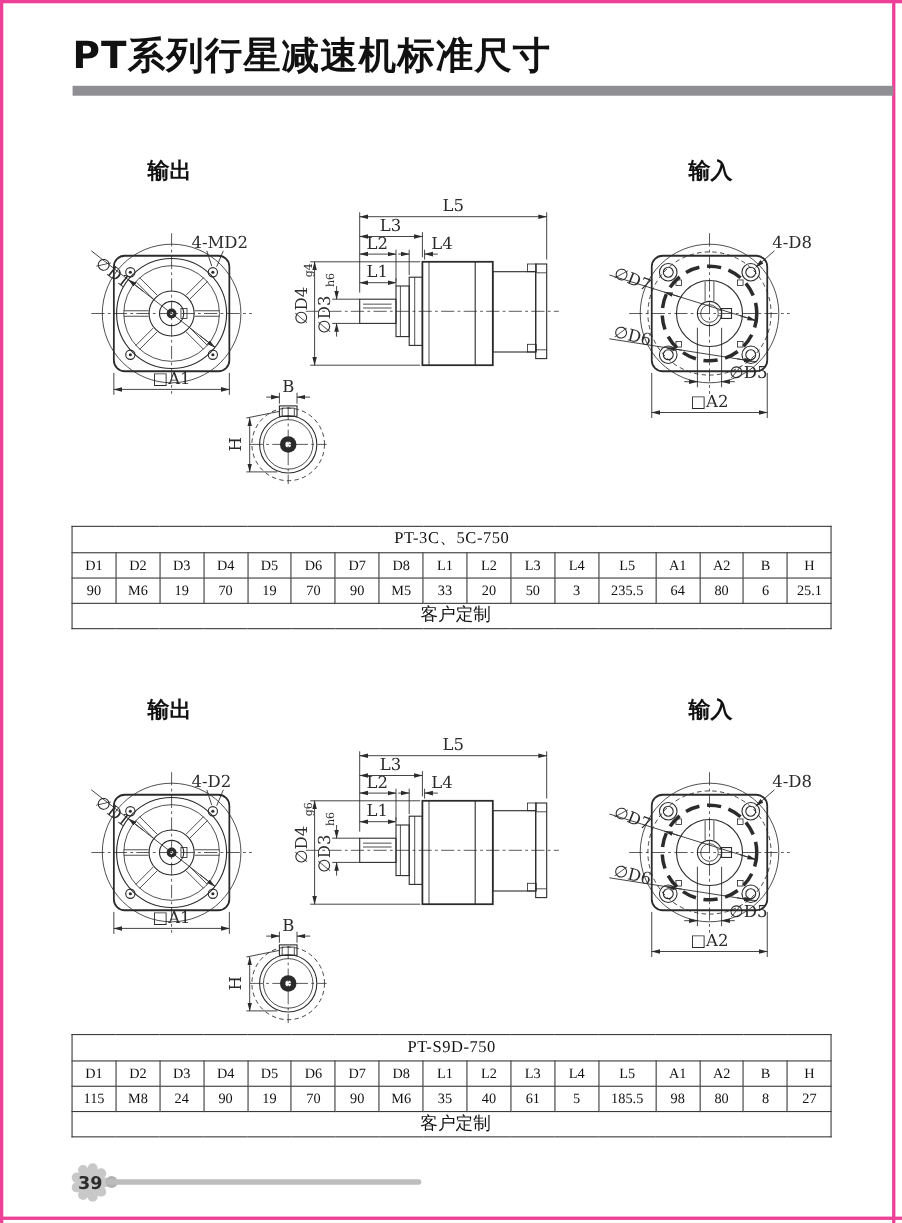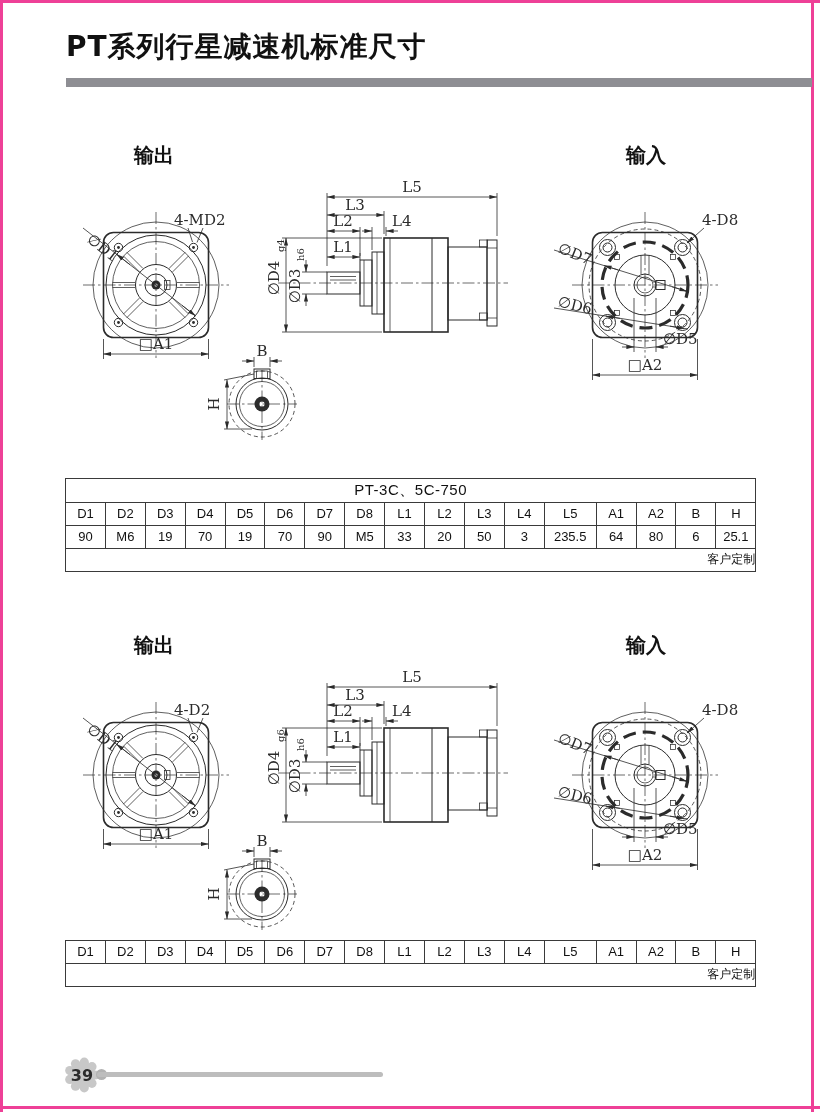--- a/index.html
+++ b/index.html
@@ -4,44 +4,44 @@
 <style>
   html,body{margin:0;padding:0}
   body{
     width:820px;height:1112px;position:relative;background:#fff;overflow:hidden;
     font-family:"DejaVu Sans","Liberation Sans",sans-serif;color:#1a1a1a;
   }
   .b-top{position:absolute;left:0;top:0;width:820px;height:3px;background:var(--accent-pink,#ee4097)}
   .b-left{position:absolute;left:0;top:0;width:3px;height:1112px;background:var(--accent-pink,#ee4097)}
   .b-right{position:absolute;left:811px;top:0;width:3px;height:1112px;background:var(--accent-pink,#ee4097)}
   .b-bottom{position:absolute;left:0;top:1106px;width:820px;height:3px;background:var(--accent-pink,#ee4097)}
-  .page-title{position:absolute;left:66px;top:28px;font-size:28px;font-weight:bold;letter-spacing:1px;color:#111;white-space:nowrap}
+  .page-title{position:absolute;left:66px;top:28px;font-size:34px;font-weight:bold;letter-spacing:1px;color:#111;white-space:nowrap}
   .title-bar{position:absolute;left:66px;top:78px;width:746px;height:9px;background:var(--bar-gray,#8e8e93)}
   .cn-label{position:absolute;font-size:20px;font-weight:bold;color:#111}
   svg.sec{position:absolute;left:0;width:820px;height:330px;color:#2b2b2b}
   #sec1{top:140px}
   #sec2{top:630px}
   .ln{fill:none;stroke:currentColor;stroke-width:1}
   .ln2{fill:none;stroke:currentColor;stroke-width:1.6}
   .thin{fill:none;stroke:currentColor;stroke-width:.75}
   .cl{fill:none;stroke:currentColor;stroke-width:.7;stroke-dasharray:12 3 2.5 3}
   .dsh{fill:none;stroke:currentColor;stroke-width:.8;stroke-dasharray:4 3}
   .bdsh{fill:none;stroke:currentColor;stroke-width:3.2;stroke-dasharray:13 7}
   .dim{fill:none;stroke:currentColor;stroke-width:.8}
   .fl{fill:currentColor;stroke:none}
   .wh{fill:#fff;stroke:none}
   text.dl{font-family:"DejaVu Serif","DejaVu Sans",serif;font-size:15px;fill:currentColor;stroke:none}
   text.ds{font-family:"DejaVu Serif","DejaVu Sans",serif;font-size:10px;fill:currentColor;stroke:none}
   table.dims{position:absolute;left:65px;width:690px;border-collapse:collapse;table-layout:fixed;
-    font-family:Liberation Sans, sans-serif;color:#111;background:#fff}
+    font-family:Liberation Serif, serif;color:#111;background:#fff}
   #table1{top:478px}
   #table2{top:940px}
   .dims td{border:1px solid #3a3a3a;text-align:center;font-size:13px;height:22px;padding:0;line-height:1.1;overflow:hidden}
   .dims td.t{font-size:15px;height:23px;letter-spacing:.5px}
-  .dims td.f{text-align:right;padding-left:7px;font-size:12px;height:22px}
+  .dims td.f{text-align:center;padding-left:7px;font-size:16px;height:22px}
   .gear-badge{position:absolute;left:59px;top:1052px;width:46px;height:46px}
   .gfill{fill:var(--gear-gray,#c8c8c8)}
   .gear-num{font-family:"DejaVu Sans","Liberation Sans",sans-serif;font-size:16px;font-weight:bold;fill:#2c2c2c}
   .footer-rule{position:absolute;left:97px;top:1072px;width:286px;height:5px;border-radius:3px;background:var(--rule-gray,#bdbdbd)}
   .footer-dot{position:absolute;left:96px;top:1069px;width:11px;height:11px;border-radius:50%;background:#b2b2b2}
 </style>
 </head>
 <body>
 
 <div class="b-top"></div>
@@ -482,40 +482,62 @@
       <col style="width:39.9px">
       <col style="width:39.9px">
       <col style="width:39.9px">
     <col style="width:52px">
       <col style="width:39.9px">
       <col style="width:39.9px">
       <col style="width:39.9px">
       <col style="width:39.9px">
   </colgroup>
   <tbody>
+      <tr>
+        <td class="t" colspan="17">PT-S9D-750</td>
+      </tr>
   <tr>
     <td>D1</td>
     <td>D2</td>
     <td>D3</td>
     <td>D4</td>
     <td>D5</td>
     <td>D6</td>
     <td>D7</td>
     <td>D8</td>
     <td>L1</td>
     <td>L2</td>
     <td>L3</td>
     <td>L4</td>
     <td>L5</td>
     <td>A1</td>
     <td>A2</td>
     <td>B</td>
     <td>H</td>
   </tr>
   <tr>
+    <td>115</td>
+    <td>M8</td>
+    <td>24</td>
+    <td>90</td>
+    <td>19</td>
+    <td>70</td>
+    <td>90</td>
+    <td>M6</td>
+    <td>35</td>
+    <td>40</td>
+    <td>61</td>
+    <td>5</td>
+    <td>185.5</td>
+    <td>98</td>
+    <td>80</td>
+    <td>8</td>
+    <td>27</td>
+  </tr>
+  <tr>
         <td class="f" colspan="17">客户定制</td>
       </tr>
 </tbody>
   </table>
 
 <svg class="gear-badge" viewBox="0 0 46 46">
   <g>
     <circle class="gfill" cx="36" cy="23" r="4.6"></circle>
     <circle class="gfill" cx="32.96" cy="31.36" r="4.6"></circle>
     <circle class="gfill" cx="25.26" cy="35.8" r="4.6"></circle>

